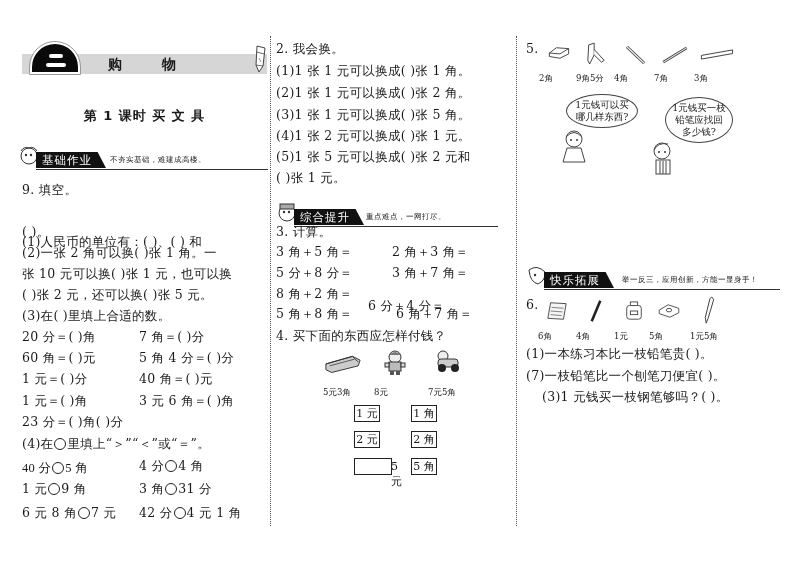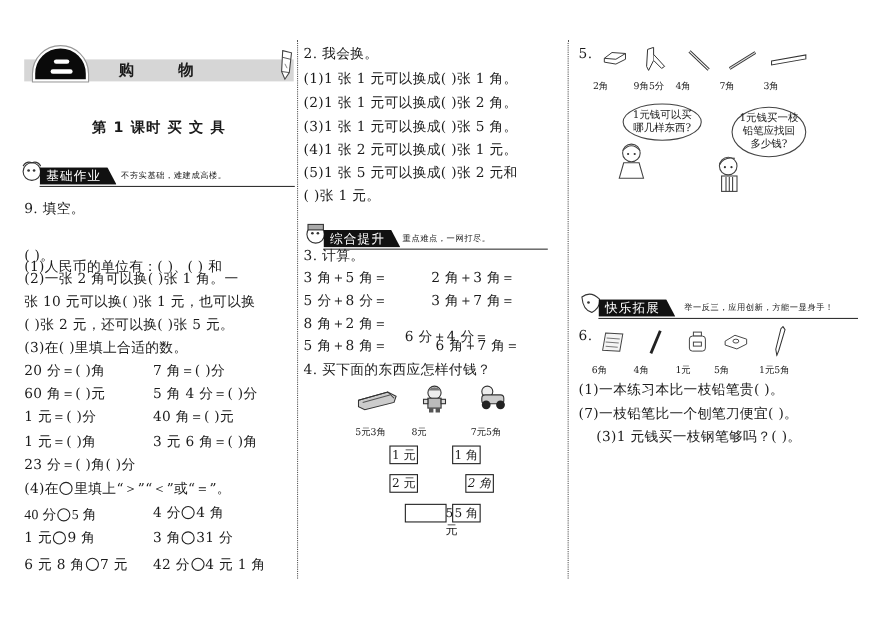--- a/index.html
+++ b/index.html
@@ -152,22 +152,22 @@
   <circle cx="8" cy="18" r="4" fill="#222"></circle>
     <circle cx="21" cy="18" r="4" fill="#222"></circle>
 </svg>
 <div class="price" style="left:323px; top:387px;">5元3角</div>
 <div class="price" style="left:374px; top:387px;">8元</div>
 <div class="price" style="left:428px; top:387px;">7元5角</div>
 
 <div class="coin-box" style="left:354px; top:405px;">1 元</div>
 <div class="coin-box" style="left:411px; top:405px;">1 角</div>
 <div class="coin-box" style="left:354px; top:431px;">2 元</div>
-<div class="coin-box" style="left:423px; top:431px;font-style:italic;">2 角</div>
-<div class="coin-box" style="left:368px; top:458px;padding-left:36px;">5 元</div>
+<div class="coin-box" style="left:411px; top:431px;">2 角</div>
+<div class="coin-box" style="left:354px; top:458px;padding-left:36px;">5 元</div>
 <div class="coin-box" style="left:411px; top:458px;">5 角</div>
 
 <div class="line" style="left:526px; top:41px;">5.</div>
 
 <svg class="item-img" viewBox="0 0 26 16" style="left:547px; top:46px; width:24px; height:14px;">
   <path d="M2 8 L10 2 L24 3 L24 9 L14 14 L2 12 Z" fill="#fff" stroke="#333"></path>
   <line x1="2" y1="8" x2="14" y2="9" stroke="#333"></line>
     <line x1="14" y1="9" x2="24" y2="3" stroke="#333"></line>
 </svg>
 <svg class="item-img" viewBox="0 0 22 26" style="left:586px; top:42px; width:20px; height:24px;">

